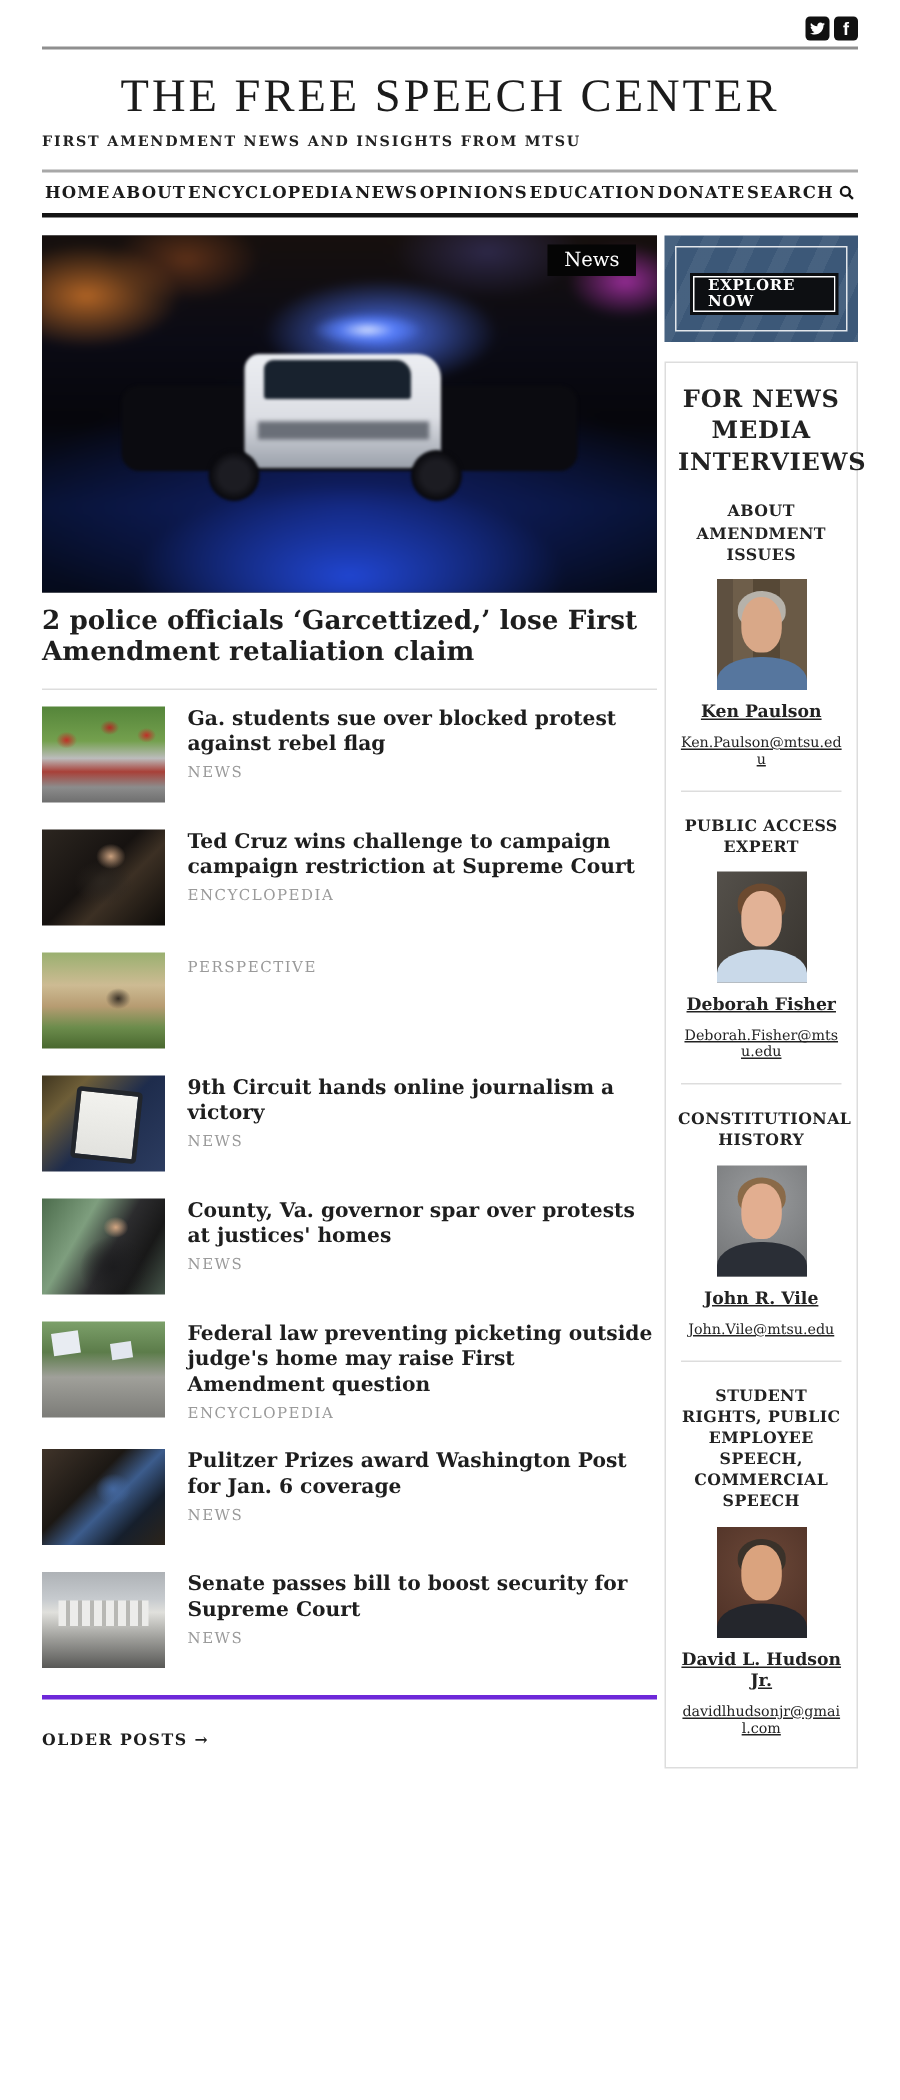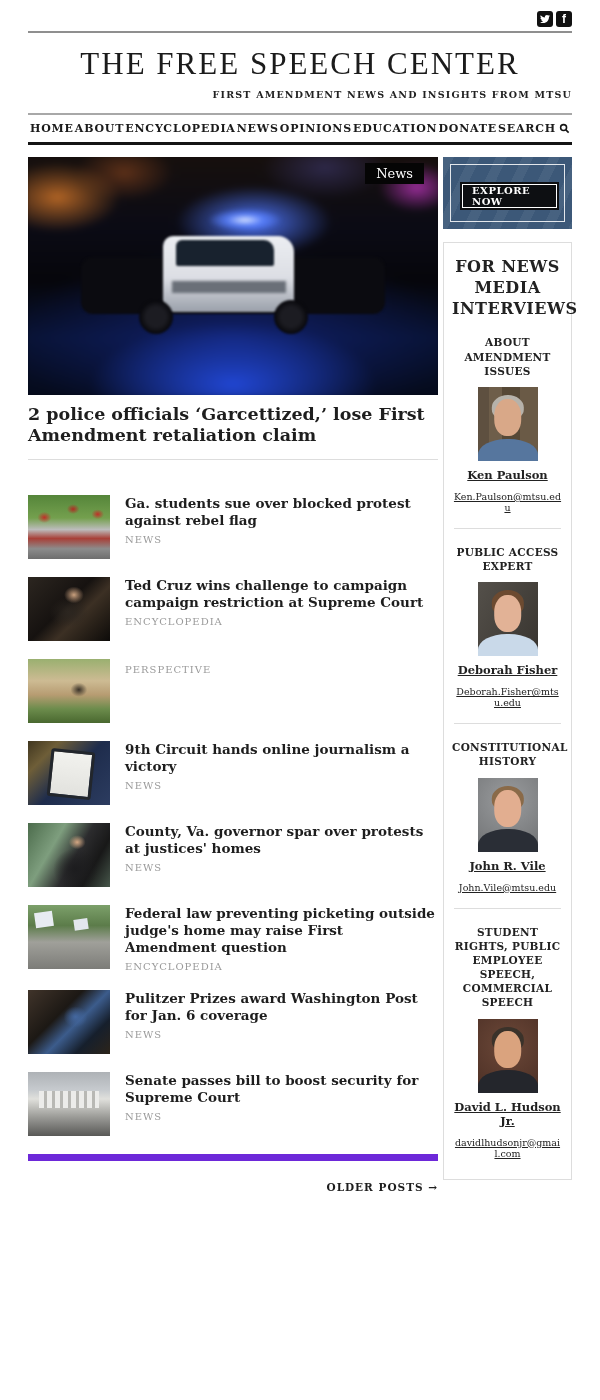--- a/index.html
+++ b/index.html
@@ -9,21 +9,21 @@
 
   
   .topbar { padding-top:11px; display:flex; justify-content:flex-end; gap:3px; }
   .soc { width:16px; height:16px; background:#111; border-radius:3px; display:flex; align-items:center; justify-content:center; cursor:pointer; }
   .soc svg { width:10px; height:10px; fill:#fff; }
   .soc .fb-f { color:#fff; font:bold 12px/12px "Liberation Sans", sans-serif; }
   .rule-social { height:2px; background:#8f8f8f; margin-top:4px; }
 
   
   .site-title { margin-top:13px; text-align:center; font-family:"Liberation Serif", serif; font-size:31px; letter-spacing:2px; color:#1b1b1b; font-weight:normal; }
-  .site-sub { margin-top:7px; text-align:right; font-size:9.5px; font-weight:bold; letter-spacing:1.2px; color:#222; }
+  .site-sub { margin-top:7px; text-align:left; font-size:9.5px; font-weight:bold; letter-spacing:1.2px; color:#222; }
 
   
   .nav { margin-top:13px; border-top:2px solid #a8a8a8; border-bottom:3px solid #141414; display:flex; justify-content:space-between; align-items:center; padding:7px 2px; }
   .nav-item { font-size:11px; font-weight:bold; letter-spacing:0.8px; color:#1b1b1b; cursor:pointer; display:flex; align-items:center; gap:3px; white-space:nowrap; }
   .nav-item svg { width:11px; height:11px; }
 
   
   .content { margin-top:12px; display:flex; gap:5px; }
   .main { width:410px; flex:0 0 410px; }
   .side { width:129px; flex:0 0 129px; }
@@ -46,21 +46,21 @@
   .car-window { position:absolute; left:36%; top:35%; width:24%; height:11%; background:#18222e; border-radius:6px 10px 2px 2px; filter:blur(1px); }
   .car-stripe { position:absolute; left:35%; top:52%; width:28%; height:5%; background:#6a6f78; filter:blur(1.5px); }
   .light-flare { position:absolute; left:44%; top:22%; width:18%; height:9%; background:radial-gradient(closest-side, #dce6ff, rgba(90,130,255,.8), transparent); filter:blur(2px); }
   .wheel { position:absolute; width:34px; height:34px; background:radial-gradient(circle,#1c1c22 40%, #08080c 70%); border-radius:50%; top:60%; filter:blur(1px); }
   .wheel.w1 { left:27%; } .wheel.w2 { left:60%; }
   .hero-badge { position:absolute; top:6px; right:14px; background:#050505; color:#fff; font-size:13px; padding:3px 11px; }
   .hero-title { margin-top:9px; font-size:17.5px; line-height:1.22; font-weight:bold; color:#1e1e1e; cursor:pointer; }
   .hero-rule { border-top:1px solid #ddd; margin-top:12px; }
 
   
-  .list { margin-top:35px; }
+  .list { margin-top:11px; }
   .item { display:flex; gap:15px; margin-bottom:18px; }
   .thumb { width:82px; height:64px; flex:0 0 82px; position:relative; overflow:hidden; cursor:pointer; }
   .it-title { font-size:13.5px; line-height:1.26; font-weight:bold; color:#1e1e1e; cursor:pointer; }
   .it-cat { margin-top:5px; font-size:10px; letter-spacing:1px; color:#9a9a9a; }
 
   .t1 { background:
       radial-gradient(10px 8px at 20% 35%, #c03028, transparent 70%),
       radial-gradient(9px 7px at 55% 22%, #b02c24, transparent 70%),
       radial-gradient(9px 7px at 85% 30%, #c03028, transparent 70%),
       linear-gradient(180deg,#55853a 0%,#74a04e 36%,#bcbcbc 54%,#a84038 68%,#8c8c8c 84%,#6e6e6e 100%); }
@@ -83,21 +83,21 @@
       linear-gradient(120deg,#4c6c4c 0%,#7e9e7e 32%,#2c2c2e 56%,#181818 76%,#46564a 100%); }
   .t6 { background:linear-gradient(180deg,#7ca06a 0%,#5c7c4a 32%,#a0a09a 58%,#7c7c78 100%); }
   .t6::before { content:""; position:absolute; left:8%; top:12%; width:22%; height:24%; background:#e8ecf2; transform:rotate(-8deg); box-shadow:36px 10px 0 -2px #e2e6ee; }
   .t7 { background:
       radial-gradient(16px 14px at 58% 42%, #4468a0, transparent 75%),
       linear-gradient(135deg,#40342a 0%,#1c1814 38%,#3c5c8c 56%,#161f2c 76%,#2c241a 100%); }
   .t8 { background:linear-gradient(180deg,#aeb2b6 0%,#c6cace 28%,#e0e0dc 42%,#9c9c98 70%,#585856 100%); }
   .t8::before { content:""; position:absolute; left:14%; top:30%; width:72%; height:26%;
       background:repeating-linear-gradient(90deg,#ececea 0 5px,#b8b8b4 5px 8px); }
 
-  .older-row { border-top:7px solid #6d28d9; margin-top:4px; padding-top:15px; text-align:right; }
+  .older-row { border-top:3px solid #6d28d9; margin-top:4px; padding-top:15px; }
   .older-link { font-size:10.5px; font-weight:bold; letter-spacing:1px; color:#1e1e1e; cursor:pointer; }
 
   
   .promo { background:repeating-linear-gradient(115deg, rgba(255,255,255,.06) 0 10px, transparent 10px 24px), #3c5878; padding:7px; cursor:pointer; }
   .promo-inner { border:1px solid rgba(255,255,255,.85); padding:9px 7px 12px; }
   .promo-title { color:#fff; font-size:14.5px; line-height:1.18; font-weight:bold; }
   .promo-body { color:#e9edf2; font-size:9px; line-height:1.5; margin-top:8px; }
   .promo-btn { display:inline-block; margin-top:10px; margin-left:4px; background:#0d0f12; color:#fff; border:1px solid #fff; outline:2px solid #0d0f12; font-size:10px; font-weight:bold; letter-spacing:.5px; padding:0 9px; cursor:pointer; }
 
   .interviews { margin-top:13px; border:1px solid #ddd; background:#fff; padding:14px 8px 20px; text-align:center; }

